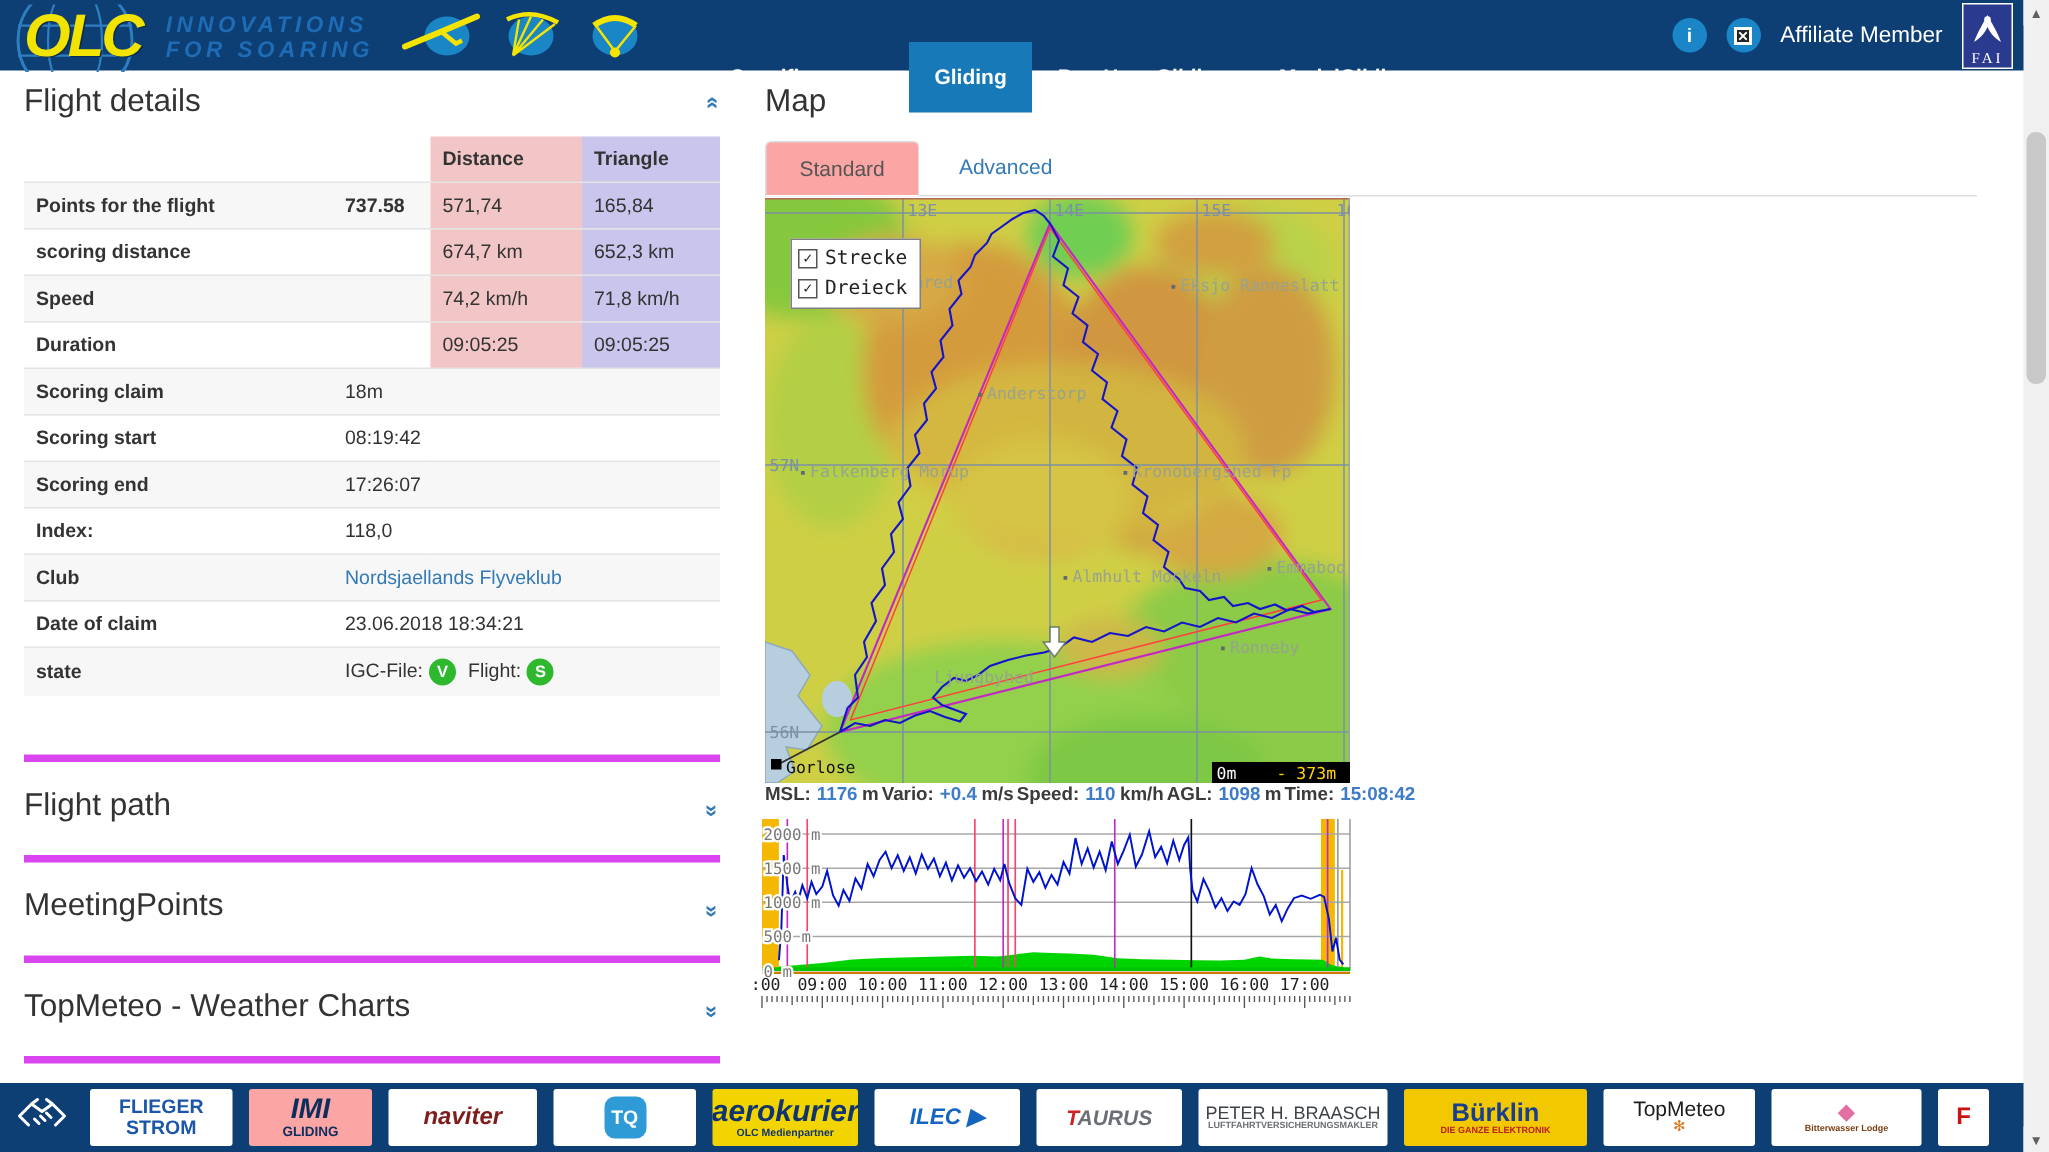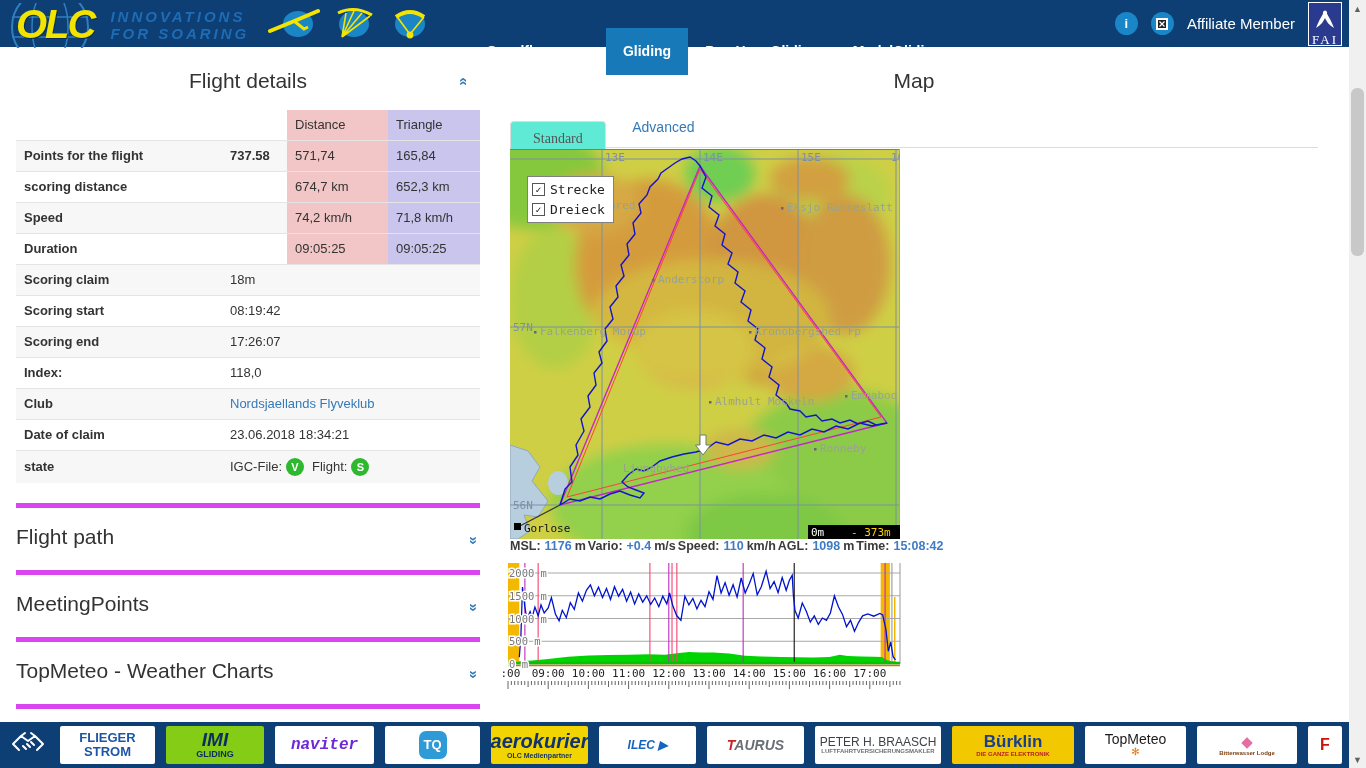--- a/index.html
+++ b/index.html
@@ -17,58 +17,58 @@
   .cat-icons svg{display:block;}
   .mainnav{position:absolute;left:470px;top:0;height:38px;display:flex;margin-top:28px;}
   .nav-item{height:47px;line-height:47px;padding:0 17px;color:#fff;font-size:14px;font-weight:bold;cursor:pointer;}
   .nav-item.active{background:#1879b9;}
   .top-right{position:absolute;right:24px;top:0;height:47px;display:flex;align-items:center;gap:13px;}
   .circle-icon{width:23px;height:23px;border-radius:50%;background:#1a85c7;color:#fff;display:flex;
                align-items:center;justify-content:center;font-weight:bold;font-size:13px;}
   .affiliate{color:#fff;font-size:15px;}
   .fai-box{width:34px;height:44px;background:#fff;padding:1px;box-sizing:border-box;}
   .fai-inner{width:100%;height:100%;background:#2a3b8f;display:flex;flex-direction:column;align-items:center;justify-content:flex-end;}
-  .fai-label{color:#fff;font-family:"Liberation Serif",serif;font-size:13px;letter-spacing:2px;line-height:11px;}
+  .fai-label{color:#fff;font-family:"Liberation Serif",serif;font-size:10px;letter-spacing:2px;line-height:11px;}
   
   .scrollbar{position:absolute;right:0;top:0;width:17px;height:768px;background:#f0f0f0;z-index:9;}
   .sb-arrow{position:absolute;left:0;width:17px;height:17px;display:flex;align-items:center;justify-content:center;
             color:#606060;font-size:9px;background:#f0f0f0;}
   .sb-thumb{position:absolute;left:2px;top:88px;width:13px;height:168px;background:#c8c8c8;border-radius:6px;}
   
   .left-panel{position:absolute;left:16px;top:56px;width:464px;}
-  .panel-title{position:relative;font-size:21px;font-weight:400;color:#333;margin:13px;height:28px;text-align:center;}
+  .panel-title{position:relative;font-size:21px;font-weight:400;color:#333;margin:0;height:28px;}
   .collapse-chevron{position:absolute;right:2px;top:4px;color:#337ab7;font-size:15px;font-weight:bold;
                     display:inline-block;cursor:pointer;}
   .chev-up{transform:rotate(-90deg);}
   .chev-down{transform:rotate(90deg);}
   table.fd{border-collapse:collapse;margin-top:7px;width:464px;font-size:13px;table-layout:fixed;}
   table.fd col.c-label{width:206px;} table.fd col.c-val{width:65px;}
   table.fd col.c-dist{width:101px;} table.fd col.c-tri{width:92px;}
   table.fd th,table.fd td{padding:7px 8px;text-align:left;vertical-align:middle;line-height:16px;}
-  table.fd thead th{border:none;font-weight:normal;margin-left:23px;}
+  table.fd thead th{border:none;font-weight:bold;margin-left:23px;}
   table.fd tbody tr{border-top:1px solid #e4e4e4;}
   table.fd tbody tr:nth-child(odd){background:#f7f7f7;}
   td.cell-label{font-weight:bold;color:#333;}
   .bg-dist{background:#f2c6c6;}
   .bg-tri{background:#c9c5ed;}
   td.num{text-align:right;font-weight:bold;}
   a.club-link{color:#337ab7;text-decoration:none;cursor:pointer;}
   .state-badge{display:inline-block;width:18px;height:18px;border-radius:50%;background:#2eb82e;color:#fff;
                font-size:11px;font-weight:bold;text-align:center;line-height:18px;margin:0 8px 0 4px;}
   .sections{position:absolute;left:0;top:447px;width:464px;}
   .section{position:relative;border-top:5px solid #d946ef;height:62px;}
   .section-title{position:absolute;left:0;top:17px;font-size:21px;color:#333;margin:0;font-weight:400;}
   .section .collapse-chevron{top:24px;}
   
   .right-panel{position:absolute;left:510px;top:56px;width:808px;}
   .tabs{position:relative;margin-top:9px;height:37px;border-bottom:1px solid:#ddd;}
   .tabs{border-bottom:1px solid #ddd;}
   .tab{display:inline-block;box-sizing:border-box;height:37px;padding:9px 22px;font-size:14px;cursor:pointer;}
-  .tab.active{background:#5eead4;border:1px solid #ddd;border-bottom:1px solid #fff;border-radius:4px 4px 0 0;
-              color:#555;position:relative;top:11px;font-family:Liberation Serif, serif;}
+  .tab.active{background:#fca5a5;border:1px solid #ddd;border-bottom:1px solid #fff;border-radius:4px 4px 0 0;
+              color:#555;position:relative;top:1px;}
   .tab.plain{color:#337ab7;}
   .map-wrap{position:relative;width:390px;height:390px;margin-top:1px;}
   .layer-control{position:absolute;left:17px;top:27px;background:#fff;border:1px solid #808080;
                  padding:2px 8px 3px 4px;font-family:"DejaVu Sans Mono",monospace;font-size:13px;color:#222;}
   .layer-row{display:flex;align-items:center;height:20px;white-space:nowrap;}
   .cbx{display:inline-block;width:11px;height:11px;border:1px solid #555;background:#fff;margin-right:5px;
        font-size:10px;line-height:11px;text-align:center;color:#222;}
   .status-line{width:392px;height:14px;margin-top:0;display:flex;align-items:center;font-size:12.5px;
                font-weight:bold;color:#3a3a3a;white-space:nowrap;}
   .status-line .v{color:#3f7cc7;padding:0 3px 0 4px;}
@@ -522,36 +522,36 @@
   </section>
 
   <footer class="footer" id="footer">
       <div class="handshake"><svg width="36" height="28" viewBox="0 0 36 28">
           <path d="M3,15 L11,7 L18,12 L25,7 L33,15 M11,7 L15,4 M25,7 L21,4 M3,15 L9,21 M33,15 L27,21 M13,17 l3,3 M17,15 l3,3 M21,13 l3,3" stroke="#fff" stroke-width="2" fill="none" stroke-linecap="round" stroke-linejoin="round"></path>
         </svg></div>
       <div class="sp-box" style="width: 95px; background: rgb(255, 255, 255);">
         <div class="sp-line" style="color: rgb(28, 86, 168); font-size: 13px; font-weight: bold;">FLIEGER</div>
         <div class="sp-line" style="color: rgb(28, 86, 168); font-size: 13px; font-weight: bold;">STROM</div>
       </div>
-      <div class="sp-box" style="width: 98px; background: #84cc16; justify-content: center;">
+      <div class="sp-box" style="width: 82px; background: #fca5a5; justify-content: center;">
         <div class="sp-line" style="color: rgb(13, 45, 94); font-size: 19px; font-weight: bold; font-style: italic;">IMI</div>
         <div class="sp-line" style="color: rgb(13, 45, 94); font-size: 9px; font-weight: bold;">GLIDING</div>
       </div>
       <div class="sp-box" style="width: 99px; background: rgb(255, 255, 255);">
-        <div class="sp-line" style="color: #6d28d9; font-size: 16px; font-weight: bold; font-style: italic; font-family: Liberation Mono, monospace;">naviter</div>
+        <div class="sp-line" style="color: #7f1d1d; font-size: 16px; font-weight: bold; font-style: italic;">naviter</div>
       </div>
       <div class="sp-box" style="width: 95px; background: rgb(255, 255, 255);">
         <div class="sp-pill" style="background: rgb(47, 155, 214); color: rgb(255, 255, 255);">TQ</div>
       </div>
       <div class="sp-box" style="width: 97px; background: rgb(242, 213, 0);">
         <div class="sp-line" style="color: rgb(18, 52, 110); font-size: 20px; font-weight: bold; font-style: italic;">aerokurier</div>
         <div class="sp-line" style="color: rgb(18, 52, 110); font-size: 7px; font-weight: bold;">OLC Medienpartner</div>
       </div>
       <div class="sp-box" style="width: 97px; background: rgb(255, 255, 255);">
-        <div class="sp-line" style="color: rgb(21, 101, 192); font-size: 12px; font-weight: bold; font-style: italic;">ILEC ▶</div>
+        <div class="sp-line" style="color: rgb(21, 101, 192); font-size: 15px; font-weight: bold; font-style: italic;">ILEC ▶</div>
       </div>
       <div class="sp-box" style="width: 97px; background: rgb(255, 255, 255);">
         <div class="sp-line" style="color: rgb(106, 111, 118); font-size: 14px; font-weight: bold; font-style: italic;"><span style="color: rgb(204, 34, 34);">T</span>AURUS</div>
       </div>
       <div class="sp-box" style="width: 126px; background: rgb(255, 255, 255);">
         <div class="sp-line" style="color: rgb(60, 66, 72); font-size: 12px;">PETER H. BRAASCH</div>
         <div class="sp-line" style="color: rgb(106, 112, 118); font-size: 6px; font-weight: bold;">LUFTFAHRTVERSICHERUNGSMAKLER</div>
       </div>
       <div class="sp-box" style="width: 122px; background: rgb(242, 200, 0);">
         <div class="sp-line" style="color: rgb(26, 62, 143); font-size: 17px; font-weight: bold;">Bürklin</div>

